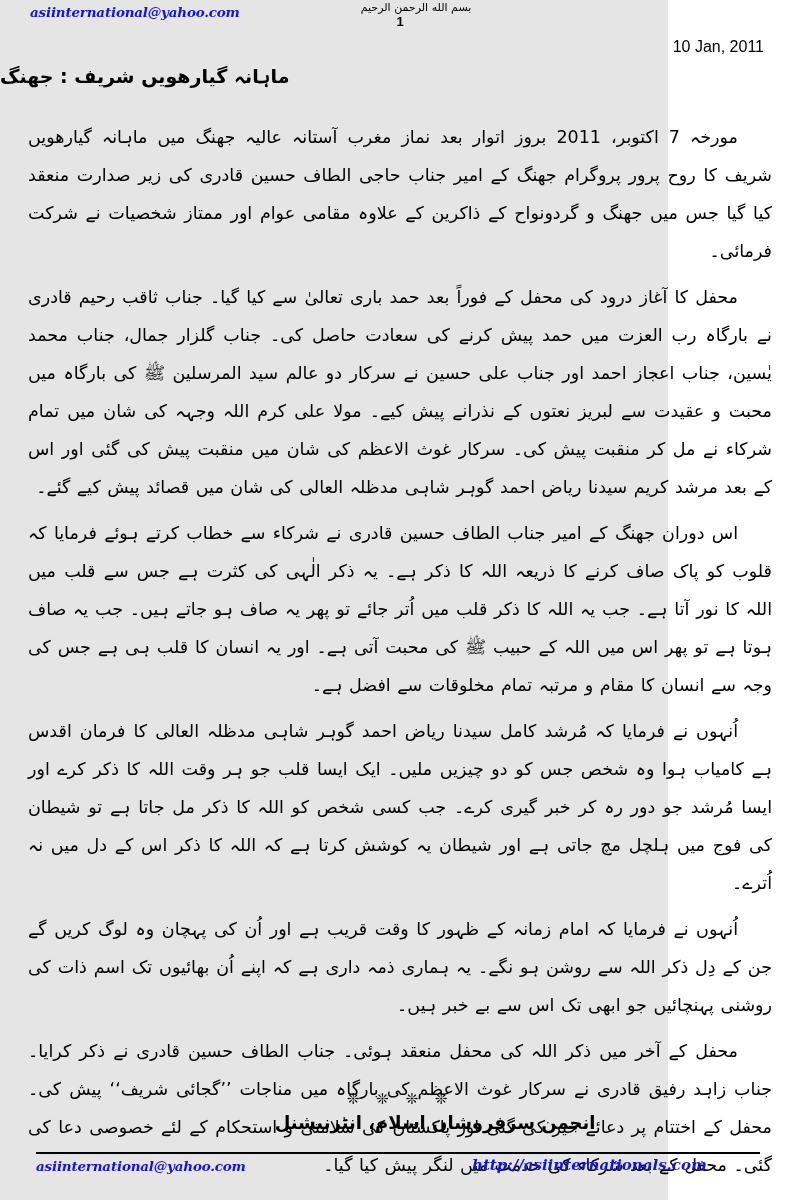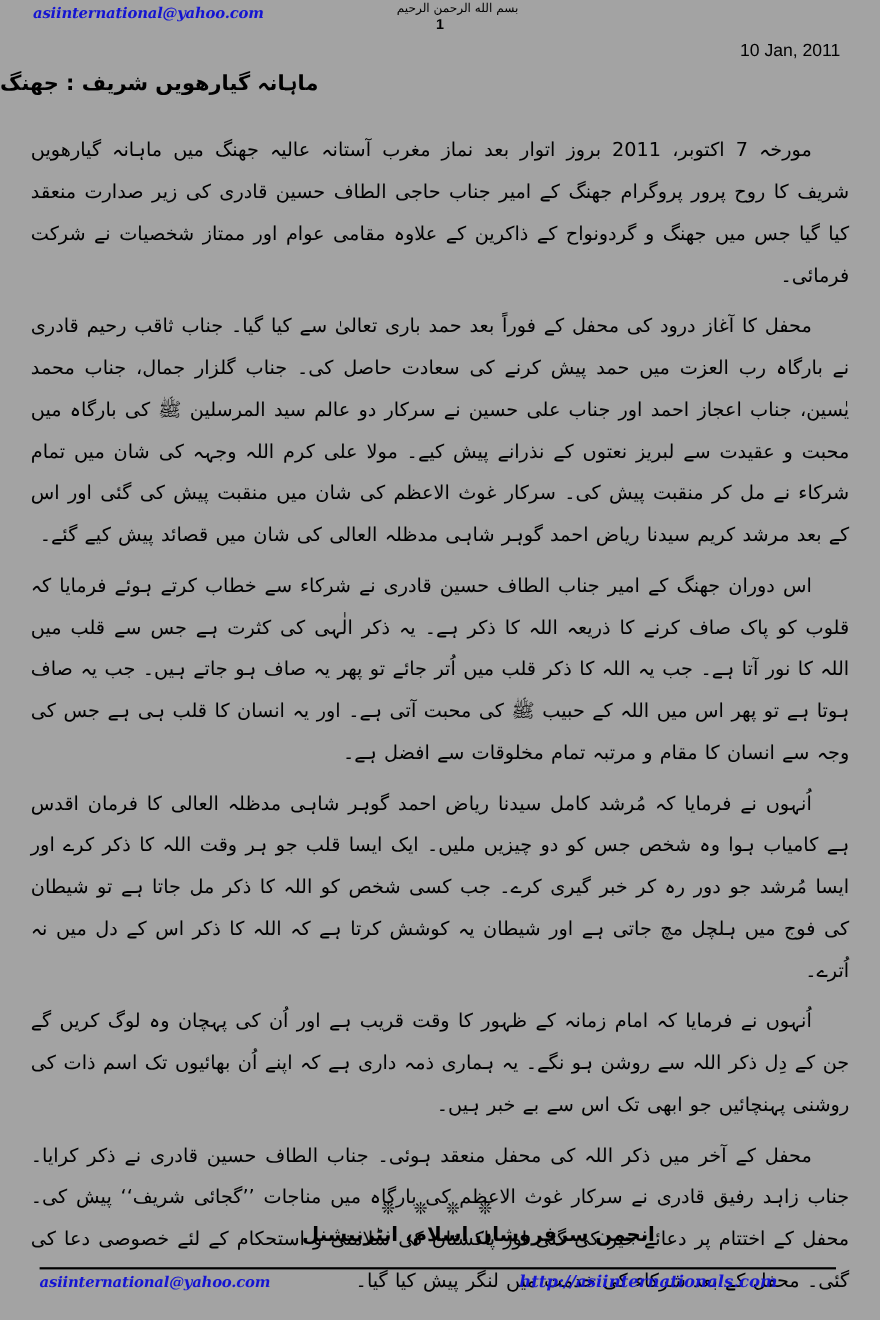--- a/index.html
+++ b/index.html
@@ -12,23 +12,23 @@
     height: 1200px;
     position: relative;
     font-family: "DejaVu Sans", sans-serif;
     color: #000000;
     overflow: hidden;
   }
 
   .page {
     position: absolute;
     inset: 0;
-    width: 800px;
+    width: 668px;
     height: 1200px;
-    background: #a3a3a3;
+    background: #e5e5e5;
   }
 
   
   .header {
     position: absolute;
     top: 0;
     left: 0;
     width: 800px;
     height: 112px;
   }

